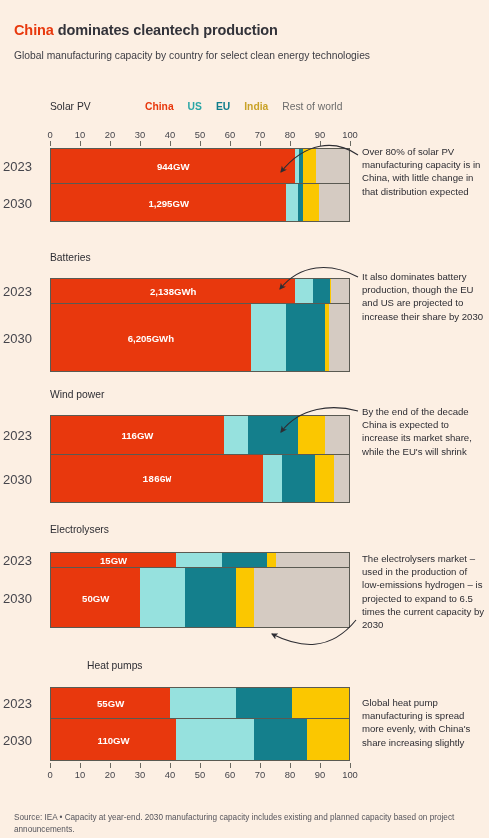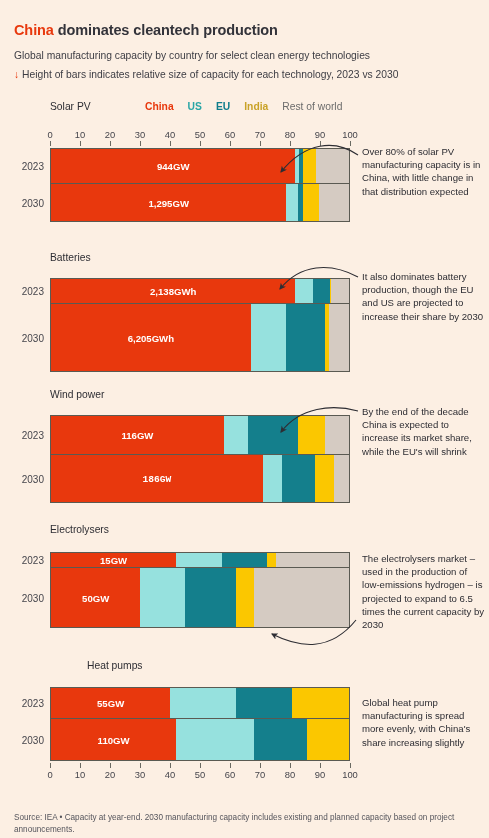--- a/index.html
+++ b/index.html
@@ -51,23 +51,23 @@
   .seg.eu    { background:#147f8c; }
   .seg.india { background:#fbc700; }
   .seg.row   { background:#d5cbc2; }
 
   .bar-label {
     position:absolute; top:50%; transform:translateY(-50%);
     color:#ffffff; font-size:9.6px; font-weight:700;
     pointer-events:none; white-space:nowrap;
   }
   .yr {
-    position:absolute; right:100%; margin-right:7px;
+    position:absolute; right:100%; margin-right:19px;
     top:50%; transform:translateY(-50%);
-    font-size:10px; color:#45454c; white-space:nowrap;
+    font-size:13px; color:#45454c; white-space:nowrap;
   }
 
   
   .axis { position:absolute; left:50px; width:300px; height:18px; }
   .axis .tick { position:absolute; top:0; width:1px; height:5px; background:#6a6a62; }
   .axis .tlab {
     position:absolute; font-size:9.4px; color:#45454c;
     transform:translateX(-50%); white-space:nowrap;
   }
   .axis.top .tick { top:12px; }
@@ -90,21 +90,20 @@
   }
 </style>
 </head>
 <body>
 
 <div class="page">
 
   <div class="hdr">
     <h1><span class="china">China</span><span> dominates cleantech production</span></h1>
     <p class="sub">Global manufacturing capacity by country for select clean energy technologies</p>
-    <p class="sub2"><span class="arrow-dn">↓</span><span> Height of bars indicates relative size of capacity for each technology, 2023 vs 2030</span></p>
   </div>
 
   <div class="legendrow">
     <span class="section-name">Solar PV</span>
     <span class="lg china">China</span>
     <span class="lg us">US</span>
     <span class="lg eu">EU</span>
     <span class="lg india">India</span>
     <span class="lg row">Rest of world</span>
   </div>

